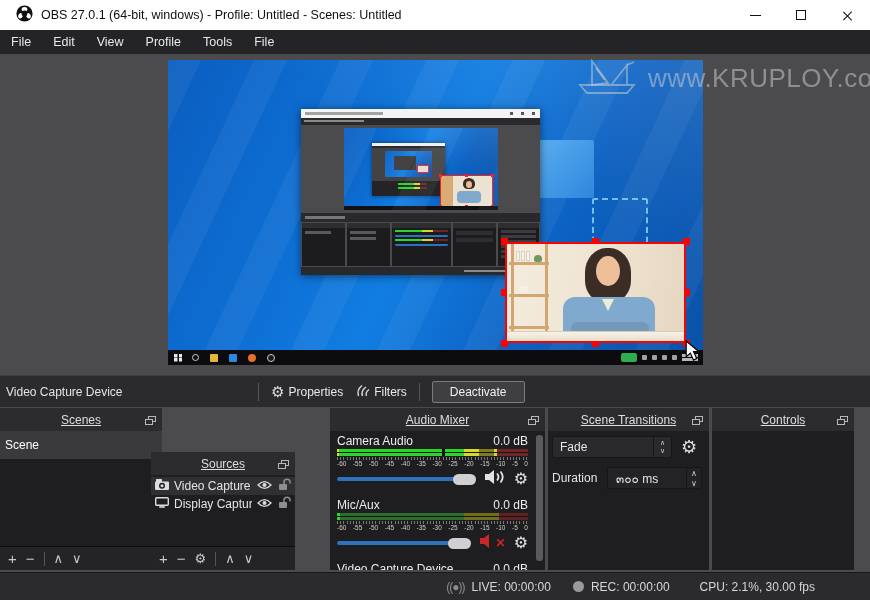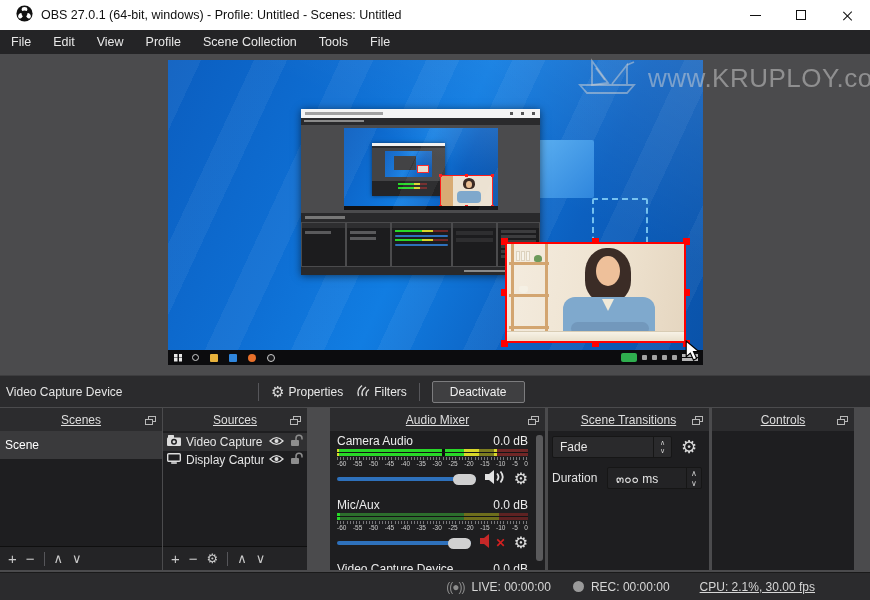--- a/index.html
+++ b/index.html
@@ -119,21 +119,21 @@
   
   #docks{position:absolute;top:407px;left:0;width:870px;height:165px;}
   .panel{position:absolute;top:1px;bottom:2px;background:#1e1e20;display:flex;flex-direction:column;}
   .p-head{height:23px;background:#2c2c2e;display:flex;align-items:center;justify-content:center;position:relative;font-size:12px;color:#dedede;flex:none;text-decoration:underline;}
   .p-detach{position:absolute;right:6px;top:7px;}
   .p-body{flex:1;position:relative;overflow:hidden;}
   .p-toolbar{flex:none;height:24px;background:#242426;border-top:1px solid #0f0f0f;display:flex;align-items:center;gap:9px;padding:0 8px;color:#c9c9c9;}
   .tbg{font-size:15px;line-height:1;}
   .tbg.small{font-size:13px;}
   #panel-scenes{left:0;width:162px;}
-  #panel-sources{left:163px;width:144px;}
+  #panel-sources{left:151px;width:144px;margin-top:44px;}
   #panel-mixer{left:330px;width:215px;}
   #panel-trans{left:548px;width:161px;}
   #panel-controls{left:712px;width:142px;}
 
   .scene-row{height:28px;background:#3a3a3c;color:#fff;font-size:12px;display:flex;align-items:center;padding-left:5px;}
 
   .src-row{height:18px;display:flex;align-items:center;gap:5px;padding:0 4px;font-size:12px;color:#e4e4e4;}
   .src-row.sel{background:#303032;}
   .src-name{flex:1;white-space:nowrap;overflow:hidden;}
   .src-icons{display:flex;gap:6px;align-items:center;flex:none;}
@@ -168,21 +168,21 @@
 
   
   .ctl-list{display:flex;flex-direction:column;gap:3px;padding:4px 2px;}
   .ctl-btn{height:20px;background:#39393b;border:1px solid #4e4e50;border-radius:2px;color:#ececec;font-size:12px;display:flex;align-items:center;justify-content:center;}
 
   
   #statusbar{position:absolute;top:572px;left:0;width:870px;height:28px;background:#2b2b2d;border-top:1px solid #1a1a1a;display:flex;align-items:center;justify-content:flex-end;padding-right:55px;gap:22px;font-size:12px;color:#d6d6d6;}
   .sb-item{display:flex;align-items:center;gap:7px;}
   .bcast{color:#8c8c8c;font-size:12px;letter-spacing:-1px;}
   .rec-dot{width:11px;height:11px;border-radius:50%;background:#9a9a9a;}
-  .sb-cpu{margin-left:8px;text-decoration:underline;}
+  .sb-cpu{margin-left:8px;}
 </style>
 </head>
 <body>
 
 <div id="titlebar">
   <span>
     <svg width="17" height="17" viewBox="0 0 20 20">
         <circle cx="10" cy="10" r="9.5" fill="#111"></circle>
         <g fill="#fff">
           <ellipse cx="10" cy="4.9" rx="3.3" ry="2.6"></ellipse>
@@ -204,21 +204,20 @@
         <span class="close-glyph"></span>
       </div>
   </div>
 </div>
 
 <div id="menubar">
   <span class="menu-item">File</span>
   <span class="menu-item">Edit</span>
   <span class="menu-item">View</span>
   <span class="menu-item">Profile</span>
-  <span class="menu-item">Scene Collection</span>
   <span class="menu-item">Tools</span>
   <span class="menu-item">File</span>
 </div>
 
 <div id="content">
   <div id="preview" class="wp">
     <div class="pane1"></div>
     <div class="pane2"></div>
 
     <div id="inner-obs">

